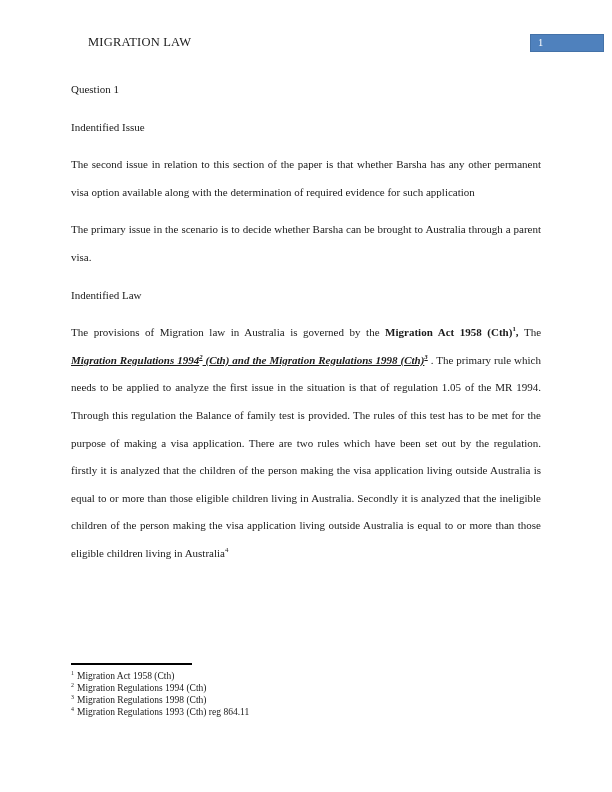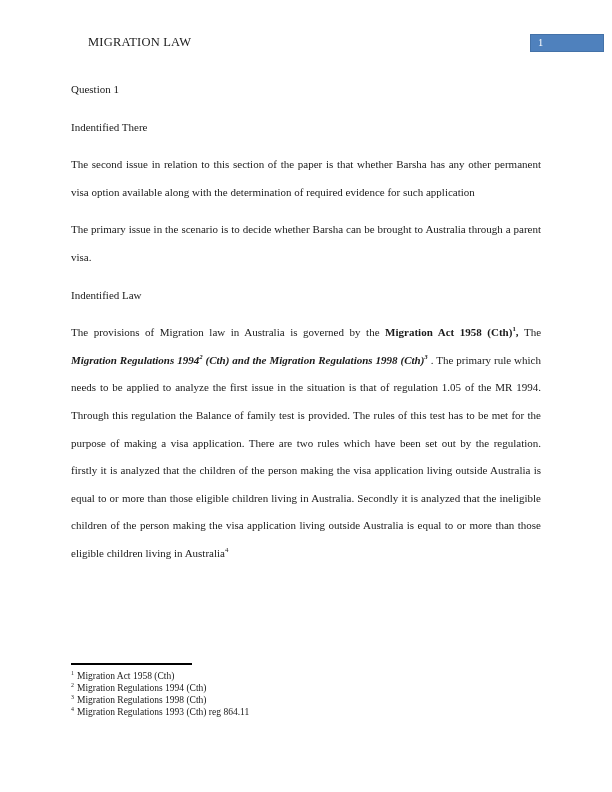--- a/index.html
+++ b/index.html
@@ -41,21 +41,21 @@
     top: 68px;
     width: 470px;
   }
   .content p {
     margin: 8px 0 10px 0;
     font-size: 11px;
     line-height: 27.6px;
   }
   .para { text-align: justify; }
   .b  { font-weight: bold; }
-  .bi { font-weight: bold; font-style: italic; }
+  .bi { font-weight: bold; font-style: italic; text-decoration: underline; }
   sup.ref {
     font-size: 0.62em;
     vertical-align: super;
     line-height: 0;
   }
   .footnotes {
     position: absolute;
     left: 71px;
     top: 663px;
     width: 470px;
@@ -79,21 +79,21 @@
 <div class="page">
 
   <span class="header-title">MIGRATION LAW</span>
 
   <span class="page-badge"><span>1</span></span>
 
   <main class="content">
 
     <p>Question 1</p>
 
-    <p>Indentified There</p>
+    <p>Indentified Issue</p>
 
     <p class="para">The second issue in relation to this section of the paper is that whether Barsha has any other permanent visa option available along with the determination of required evidence for such application</p>
 
     <p class="para">The primary issue in the scenario is to decide whether Barsha can be brought to Australia through a parent visa.</p>
 
     <p>Indentified Law</p>
 
     <p class="para"><span>The provisions of Migration law in Australia is governed by the </span><span class="b">Migration Act 1958 (Cth)</span><sup class="ref b">1</sup><span class="b">,</span><span> The </span><span class="bi">Migration Regulations 1994</span><sup class="ref bi">2</sup><span class="bi"> (Cth) and the Migration Regulations 1998 (Cth)</span><sup class="ref bi">3</sup><span> . The primary rule which needs to be applied to analyze the first issue in the situation is that of regulation 1.05 of the MR 1994. Through this regulation the Balance of family test is provided. The rules of this test has to be met for the purpose of making a visa application. There are two rules which have been set out by the regulation. firstly it is analyzed that the children of the person making the visa application living outside Australia is equal to or more than those eligible children living in Australia. Secondly it is analyzed that the ineligible children of the person making the visa application living outside Australia is equal to or more than those eligible children living in Australia</span><sup class="ref">4</sup></p>
 
   </main>

